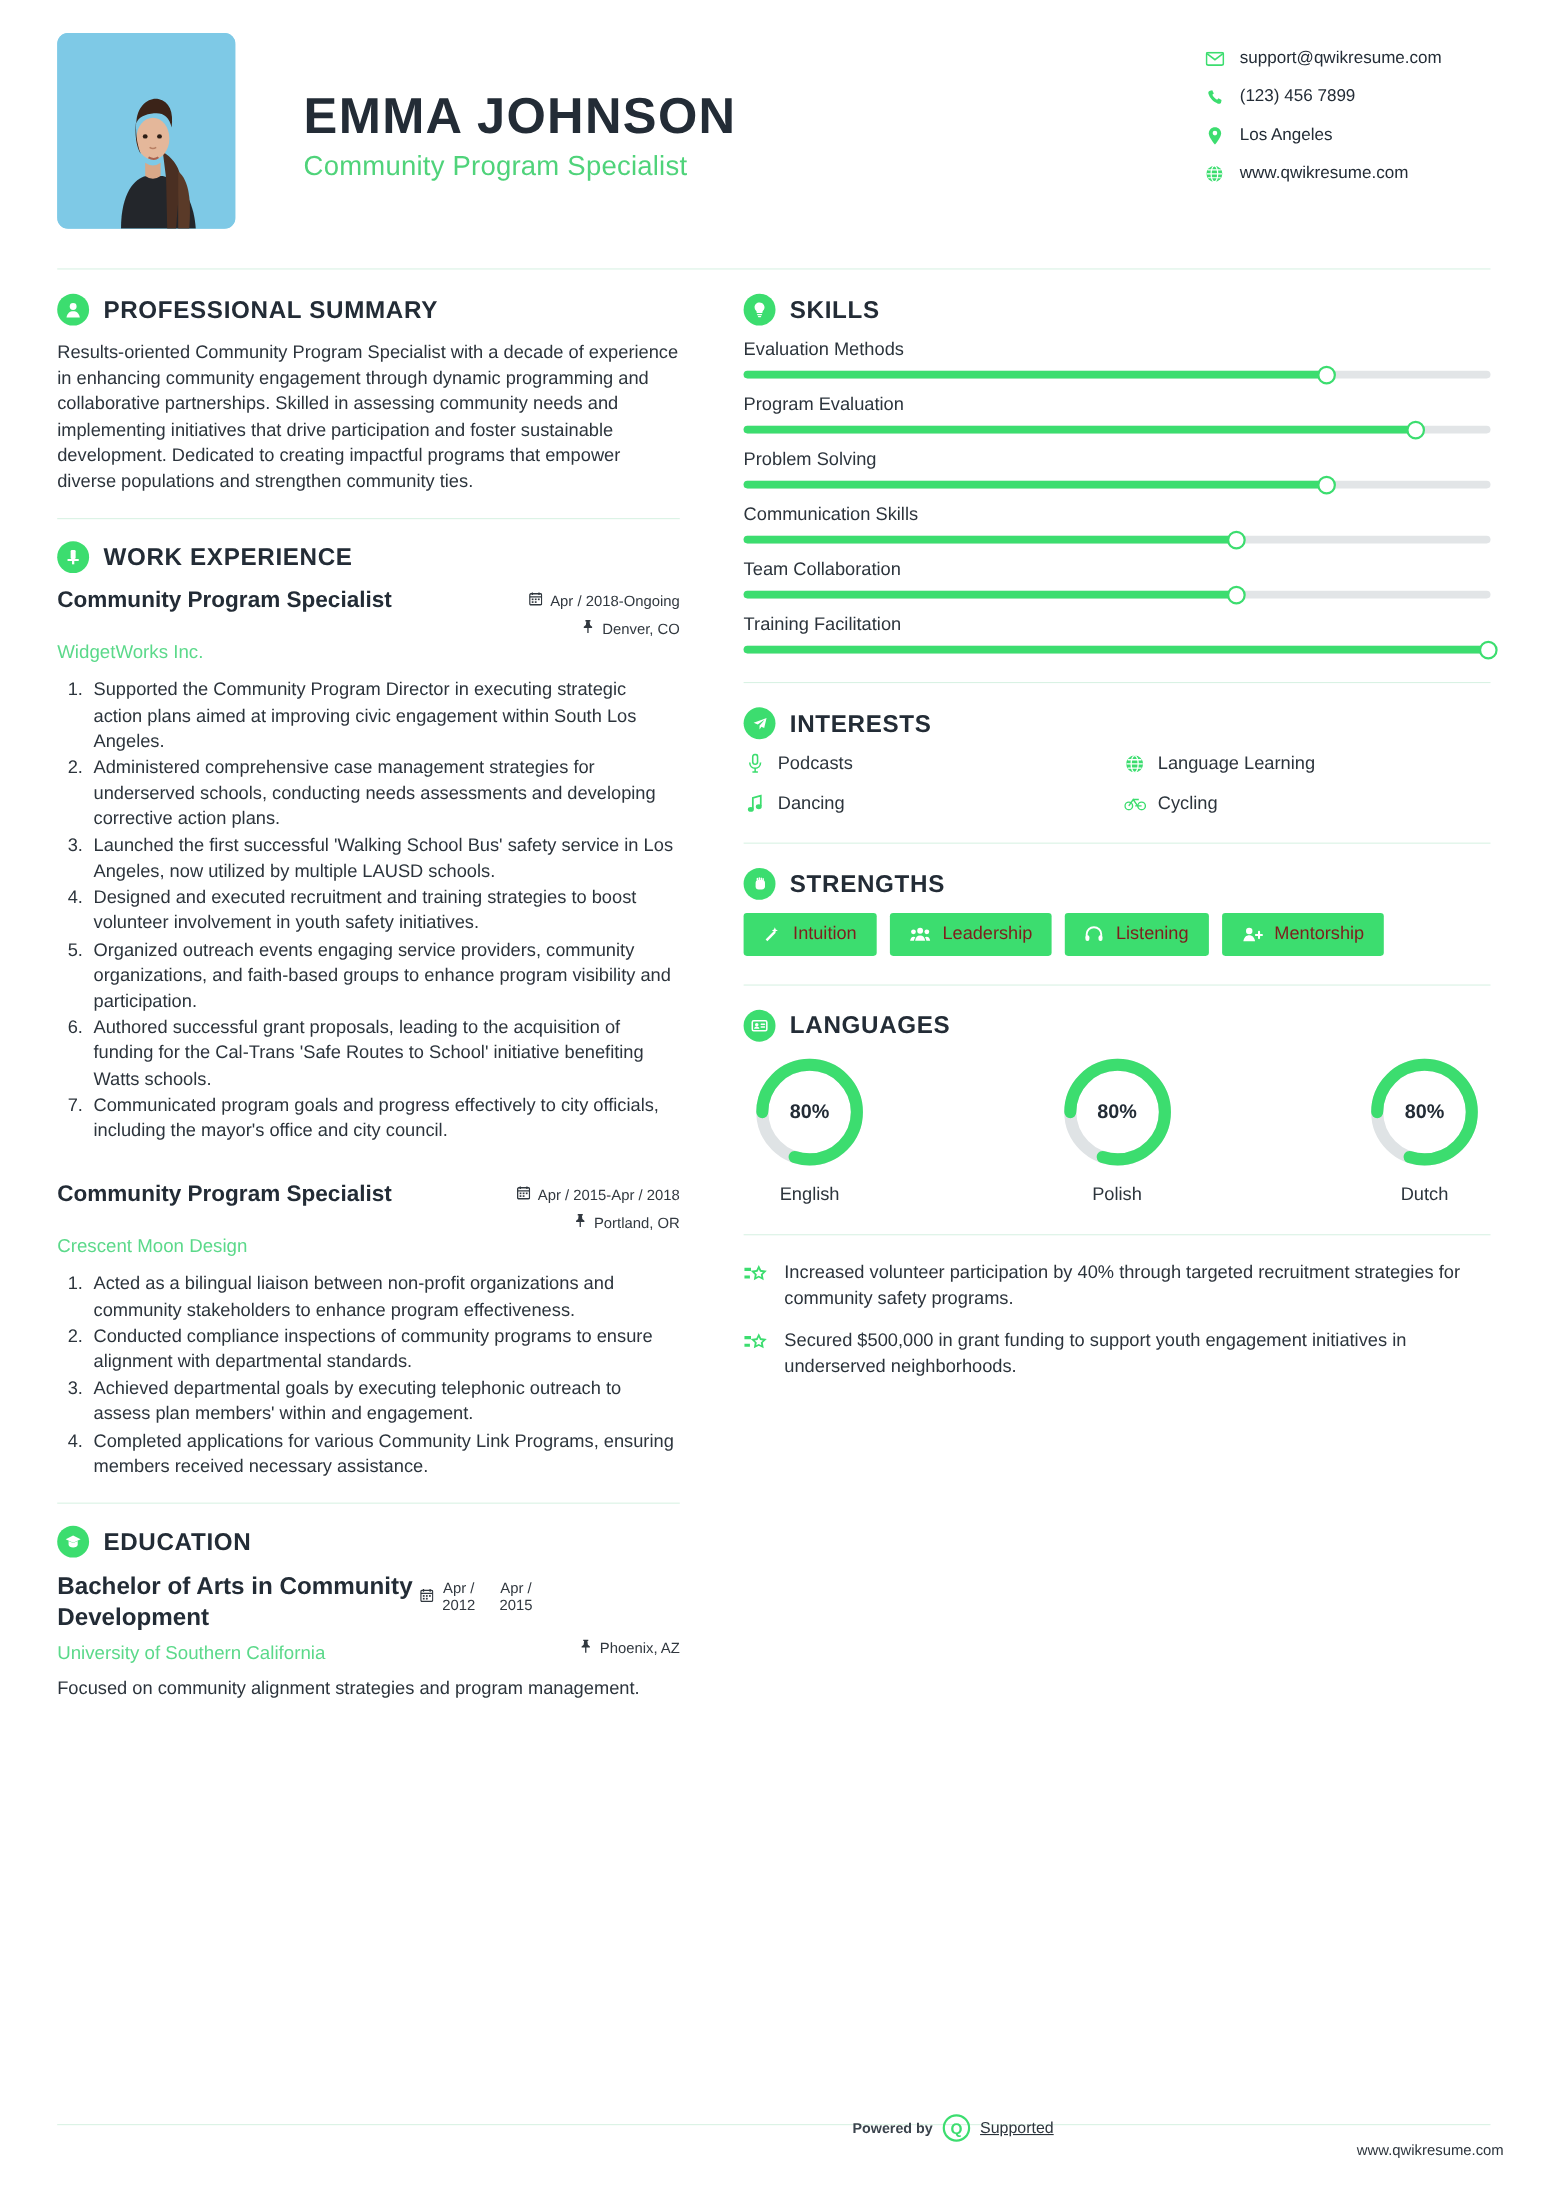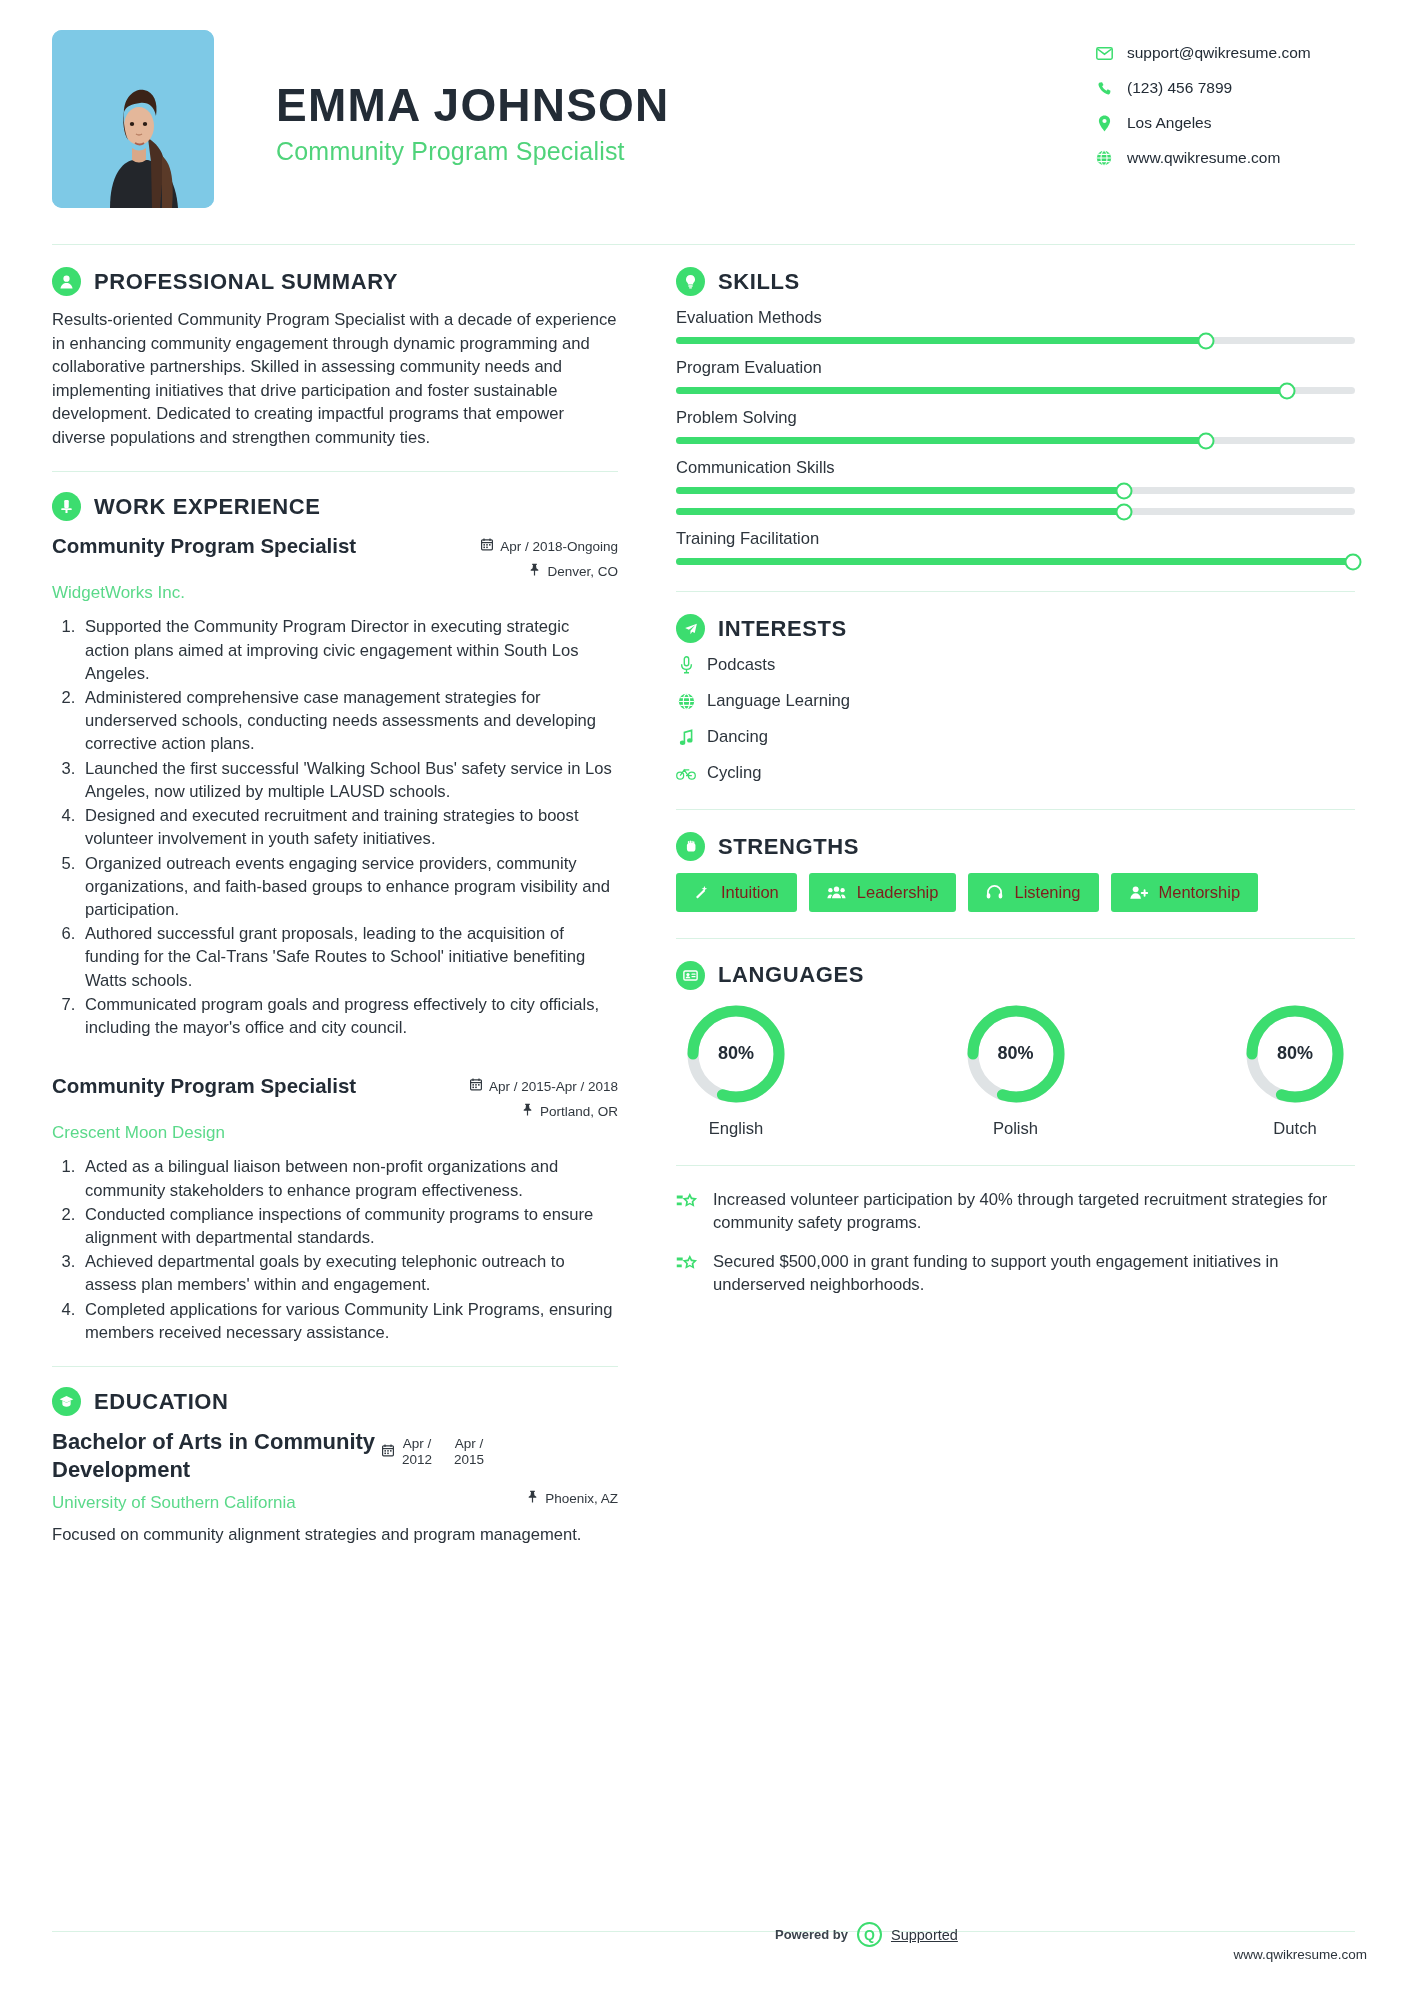--- a/index.html
+++ b/index.html
@@ -87,21 +87,21 @@
   .skill { margin-bottom: 14px; }
   .skill-label { font-size: 16.6px; color: #2c343c; margin-bottom: 9px; }
   .track { position: relative; height: 7px; border-radius: 4px; background: #e2e5e7; }
   .fill { position: absolute; left: 0; top: 0; height: 7px; border-radius: 4px; background: #3cdd6f; }
   .knob {
     position: absolute; top: 50%; width: 17px; height: 17px; border-radius: 50%;
     background: #fff; border: 2.5px solid #3cdd6f; transform: translate(-50%, -50%);
   }
 
   
-  .interests { display: grid; grid-template-columns: 1fr; gap: 16px 12px; margin-top: 6px; }
+  .interests { display: grid; grid-template-columns: 1fr 1fr; gap: 16px 12px; margin-top: 6px; }
   .int { display: flex; align-items: center; gap: 11px; font-size: 16.6px; color: #2c343c; }
   .int .ic { width: 20px; flex: 0 0 20px; display: flex; justify-content: center; }
 
   
   .strengths { display: flex; flex-wrap: wrap; gap: 13px 12px; margin-top: 6px; }
   .tag {
     background: #3cdd6f; color: #7f1d1d; border-radius: 3px;
     padding: 11px 18px; display: flex; align-items: center; gap: 11px;
     font-size: 16.5px; line-height: 1;
   }
@@ -410,20 +410,21 @@
           </div>
         </div>
         <div class="skill">
           <div class="skill-label">Communication Skills</div>
           <div class="track">
             <div class="fill" style="width: 66%;"></div>
             <div class="knob" style="left: calc(66% + 0px);"></div>
           </div>
         </div>
         <div class="skill">
+          <div class="skill-label">Team Collaboration</div>
           <div class="track">
             <div class="fill" style="width: 66%;"></div>
             <div class="knob" style="left: calc(66% + 0px);"></div>
           </div>
         </div>
         <div class="skill">
           <div class="skill-label">Training Facilitation</div>
           <div class="track">
             <div class="fill" style="width: 100%;"></div>
             <div class="knob" style="left: calc(100% - 2px);"></div>

